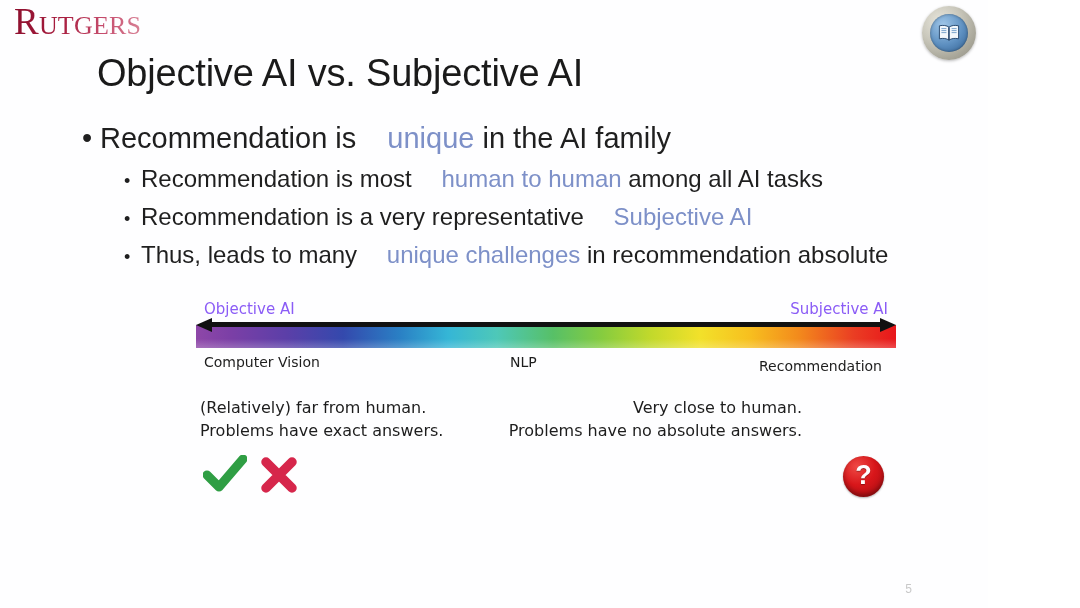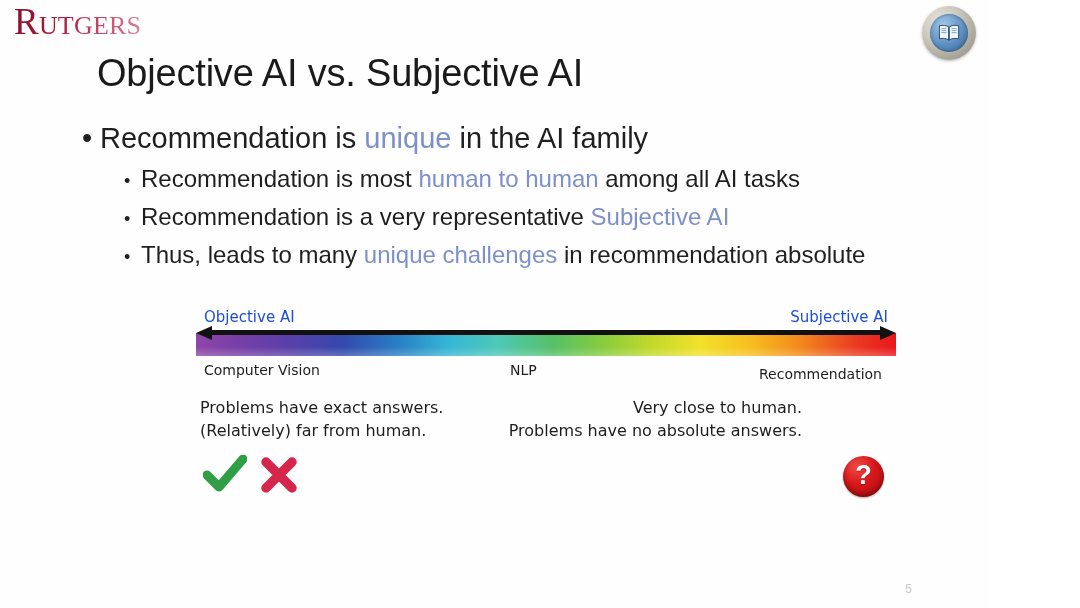--- a/index.html
+++ b/index.html
@@ -112,37 +112,37 @@
   }
   .bullet-l2 .dot {
     display: inline-block;
     width: 17px;
     font-size: 18px;
     color: #1f1f1f;
   }
 
   .hl {
     color: #7d90c8;
+    margin-left: 23px;
   }
 
   
   .figure {
     position: absolute;
     left: 196px;
     top: 300px;
     width: 700px;
   }
 
   .spectrum-top-labels {
     position: relative;
     height: 22px;
     font-family: "DejaVu Sans", "Liberation Sans", sans-serif;
     font-size: 15px;
-    color: #1d4ed8;
-    margin-top: 8px;
+    color: #8b5cf6;
   }
   .spectrum-top-labels .left  { position: absolute; left: 8px;  top: 0; }
   .spectrum-top-labels .right { position: absolute; right: 8px; top: 0; }
 
   .bar-wrap {
     position: relative;
     height: 26px;
   }
   .bar {
     position: absolute;
@@ -312,22 +312,22 @@
     </div>
 
     <div class="spectrum-bottom-labels">
       <span class="left">Computer Vision</span>
       <span class="center">NLP</span>
       <span class="right">Recommendation</span>
     </div>
   </div>
 
   <div class="desc left-block">
+    <div>(Relatively) far from human.</div>
     <div>Problems have exact answers.</div>
-    <div>(Relatively) far from human.</div>
   </div>
 
   <div class="desc right-block">
     <div>Very close to human.</div>
     <div>Problems have no absolute answers.</div>
   </div>
 
   <div class="icons-left">
     <svg class="icon-check" width="44" height="40" viewBox="0 0 44 40">
       <path d="M4 20 L16 32 L40 4" fill="none" stroke="#2f9e44" stroke-width="9" stroke-linecap="round" stroke-linejoin="round"></path>

